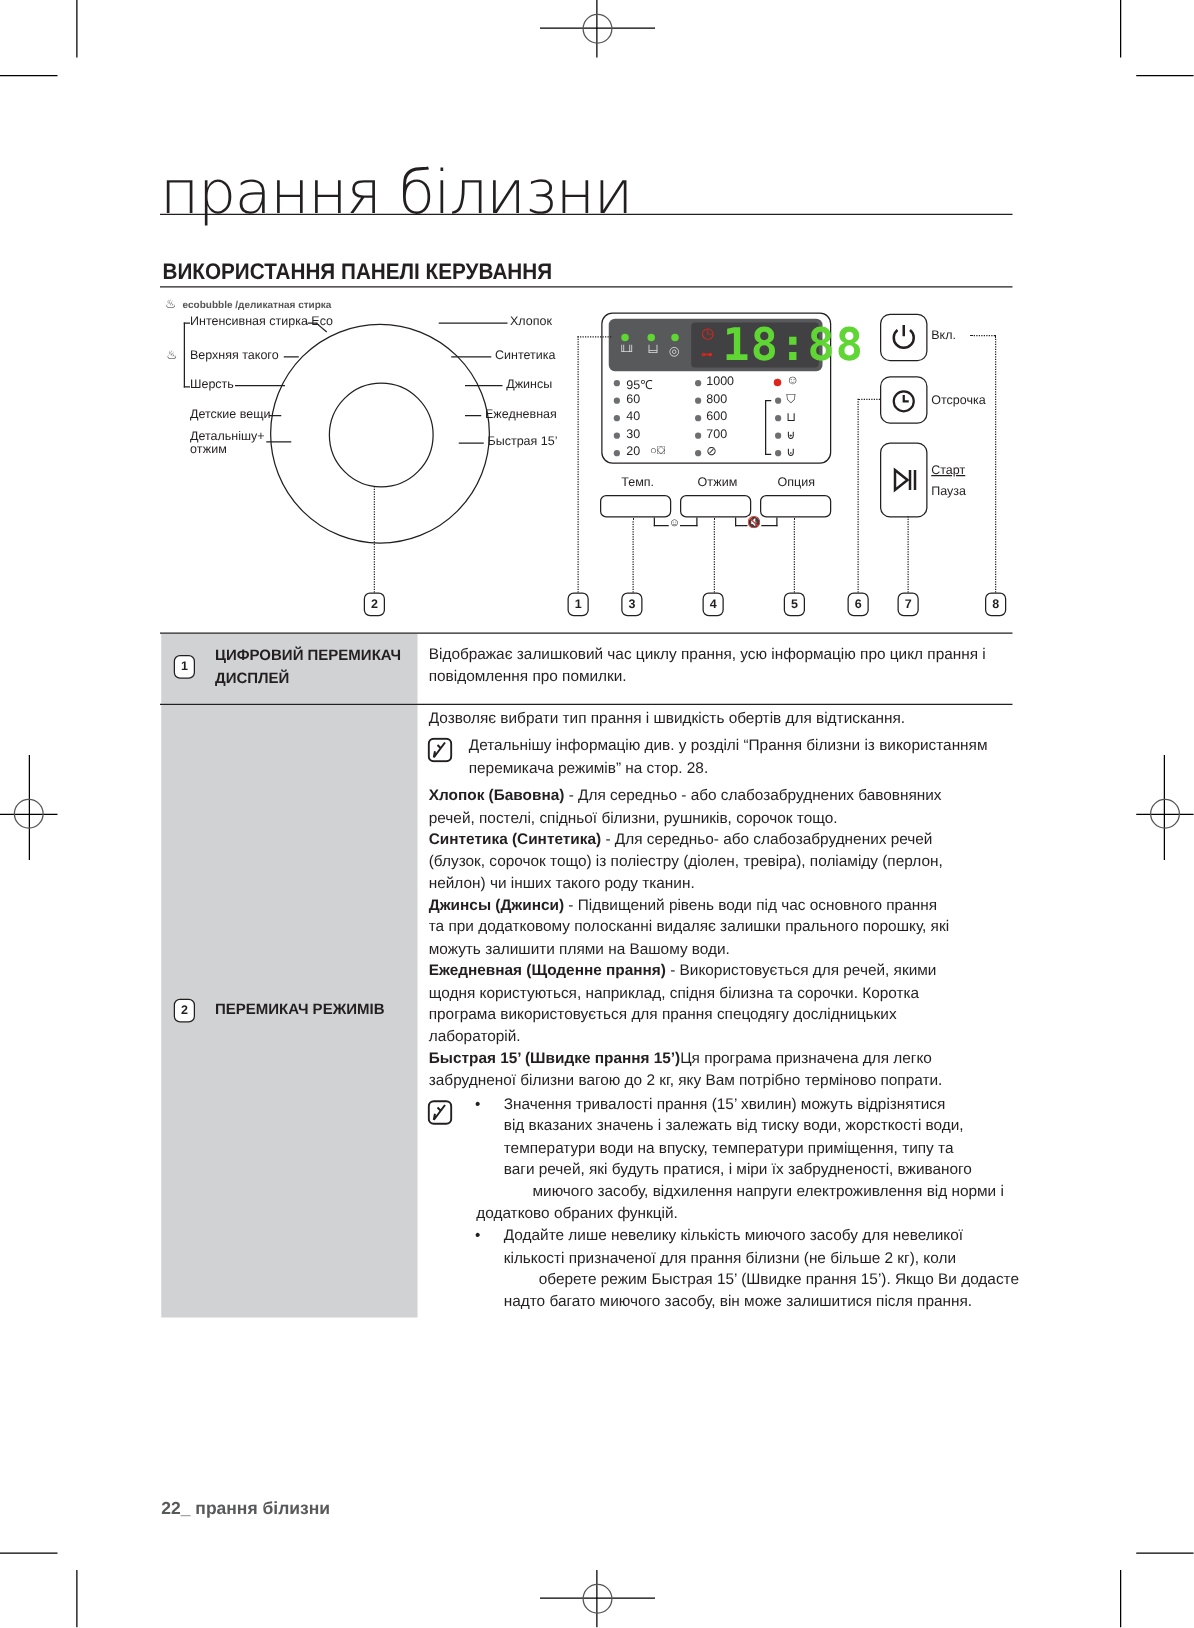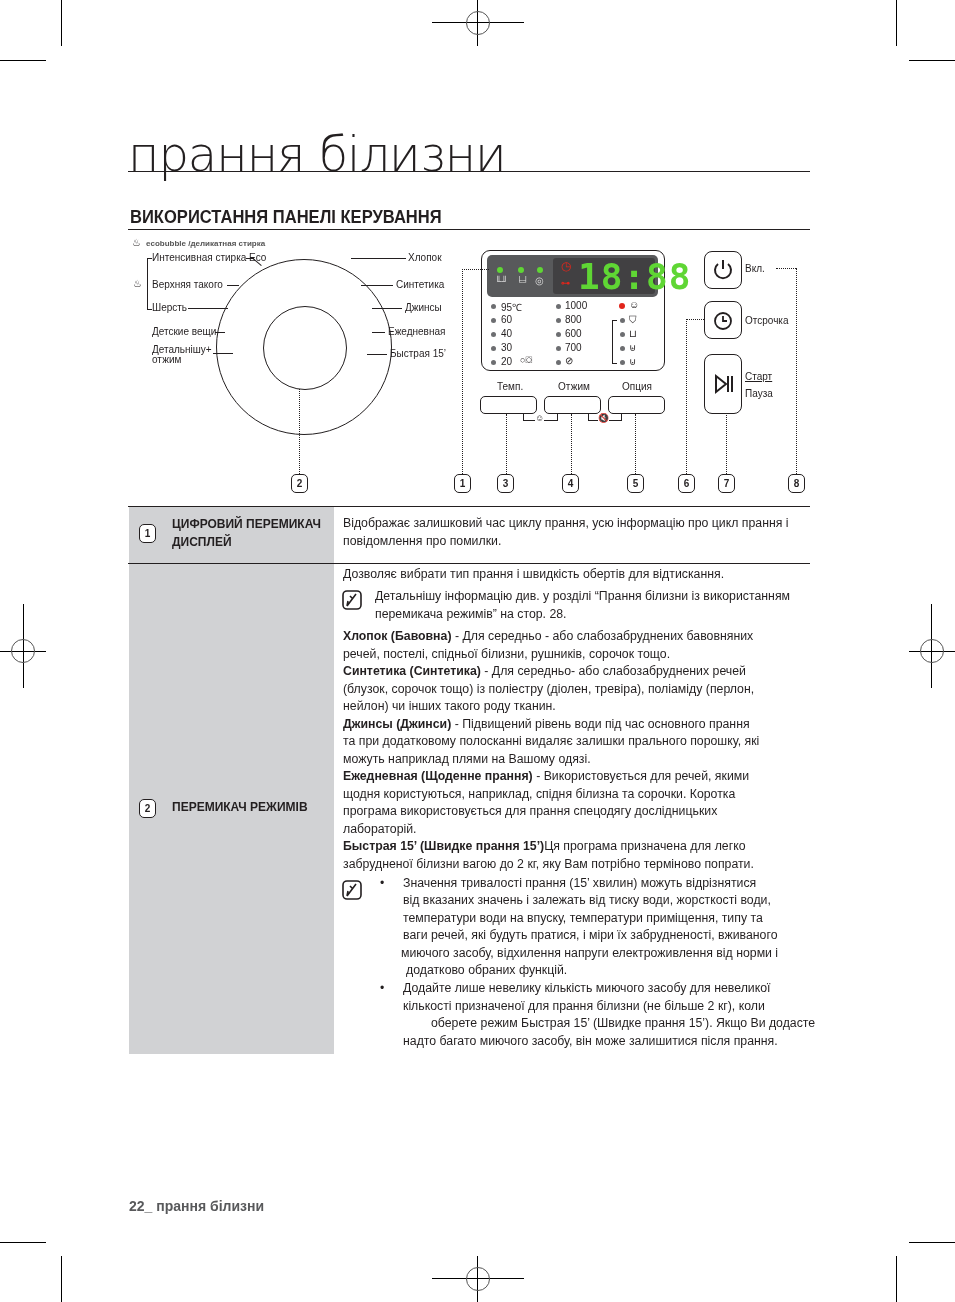--- a/index.html
+++ b/index.html
@@ -241,41 +241,41 @@
 
   <div class="txt" style="left:343px;top:628px;"><b>Хлопок (Бавовна)</b><span> - Для середньо - або слабозабруднених бавовняних</span></div>
   <div class="txt" style="left:343px;top:646px;">речей, постелі, спідньої білизни, рушників, сорочок тощо.</div>
 
   <div class="txt" style="left:343px;top:663px;"><b>Синтетика (Синтетика)</b><span> - Для середньо- або слабозабруднених речей</span></div>
   <div class="txt" style="left:343px;top:681px;">(блузок, сорочок тощо) із поліестру (діолен, тревіра), поліаміду (перлон,</div>
   <div class="txt" style="left:343px;top:698px;">нейлон) чи інших такого роду тканин.</div>
 
   <div class="txt" style="left:343px;top:716px;"><b>Джинсы (Джинси)</b><span> - Підвищений рівень води під час основного прання</span></div>
   <div class="txt" style="left:343px;top:733px;">та при додатковому полосканні видаляє залишки прального порошку, які</div>
-  <div class="txt" style="left:343px;top:751px;">можуть наприклад плями на Вашому одязі.</div>
+  <div class="txt" style="left:343px;top:751px;">можуть залишити плями на Вашому води.</div>
 
   <div class="txt" style="left:343px;top:768px;"><b>Ежедневная (Щоденне прання)</b><span>  - Використовується для речей, якими</span></div>
   <div class="txt" style="left:343px;top:786px;">щодня користуються, наприклад, спідня білизна та сорочки. Коротка</div>
   <div class="txt" style="left:343px;top:803px;">програма використовується для прання спецодягу дослідницьких</div>
   <div class="txt" style="left:343px;top:821px;">лабораторій.</div>
 
   <div class="txt" style="left:343px;top:838px;"><b>Быстрая 15’ (Швидке прання 15’)</b><span>Ця програма призначена для легко</span></div>
   <div class="txt" style="left:343px;top:856px;">забрудненої білизни вагою до 2 кг, яку Вам потрібно терміново попрати.</div>
 
   <svg class="note-icon" style="left:342px;top:880px;" viewBox="0 0 20 20">
       <rect x="1" y="1" width="18" height="18" rx="4" fill="none" stroke="#231f20" stroke-width="1.6"></rect>
       <path d="M5 16 L14 4 M8 6 L11 9 M5 16 L6 11" fill="none" stroke="#231f20" stroke-width="1.6"></path>
     </svg>
   <div class="txt" style="left:380px;top:875px;">•</div>
   <div class="txt" style="left:403px;top:875px;">Значення тривалості прання (15’ хвилин) можуть відрізнятися</div>
   <div class="txt" style="left:403px;top:892px;">від вказаних значень і залежать від тиску води, жорсткості води,</div>
   <div class="txt" style="left:403px;top:910px;">температури води на впуску, температури приміщення, типу та</div>
   <div class="txt" style="left:403px;top:927px;">ваги речей, які будуть пратися, і міри їх забрудненості, вживаного</div>
-  <div class="txt" style="left:401px;top:945px;">миючого засобу, відхилення напруги електроживлення від норми і</div>
-  <div class="txt" style="left:406px;top:962px;text-align:center;">додатково обраних функцій.</div>
+  <div class="txt" style="left:426px;top:945px;">миючого засобу, відхилення напруги електроживлення від норми і</div>
+  <div class="txt" style="left:381px;top:962px;text-align:center;">додатково обраних функцій.</div>
 
   <div class="txt" style="left:380px;top:980px;">•</div>
   <div class="txt" style="left:403px;top:980px;">Додайте лише невелику кількість миючого засобу для невеликої</div>
   <div class="txt" style="left:403px;top:998px;">кількості призначеної для прання білизни (не більше 2 кг), коли</div>
   <div class="txt" style="left:403px;top:1015px;margin-left:28px;">оберете режим Быстрая 15’ (Швидке прання 15’). Якщо Ви додасте</div>
   <div class="txt" style="left:403px;top:1033px;">надто багато миючого засобу, він може залишитися після прання.</div>
 </div>
 
 <div class="abs footer">22_ прання білизни</div>
 

